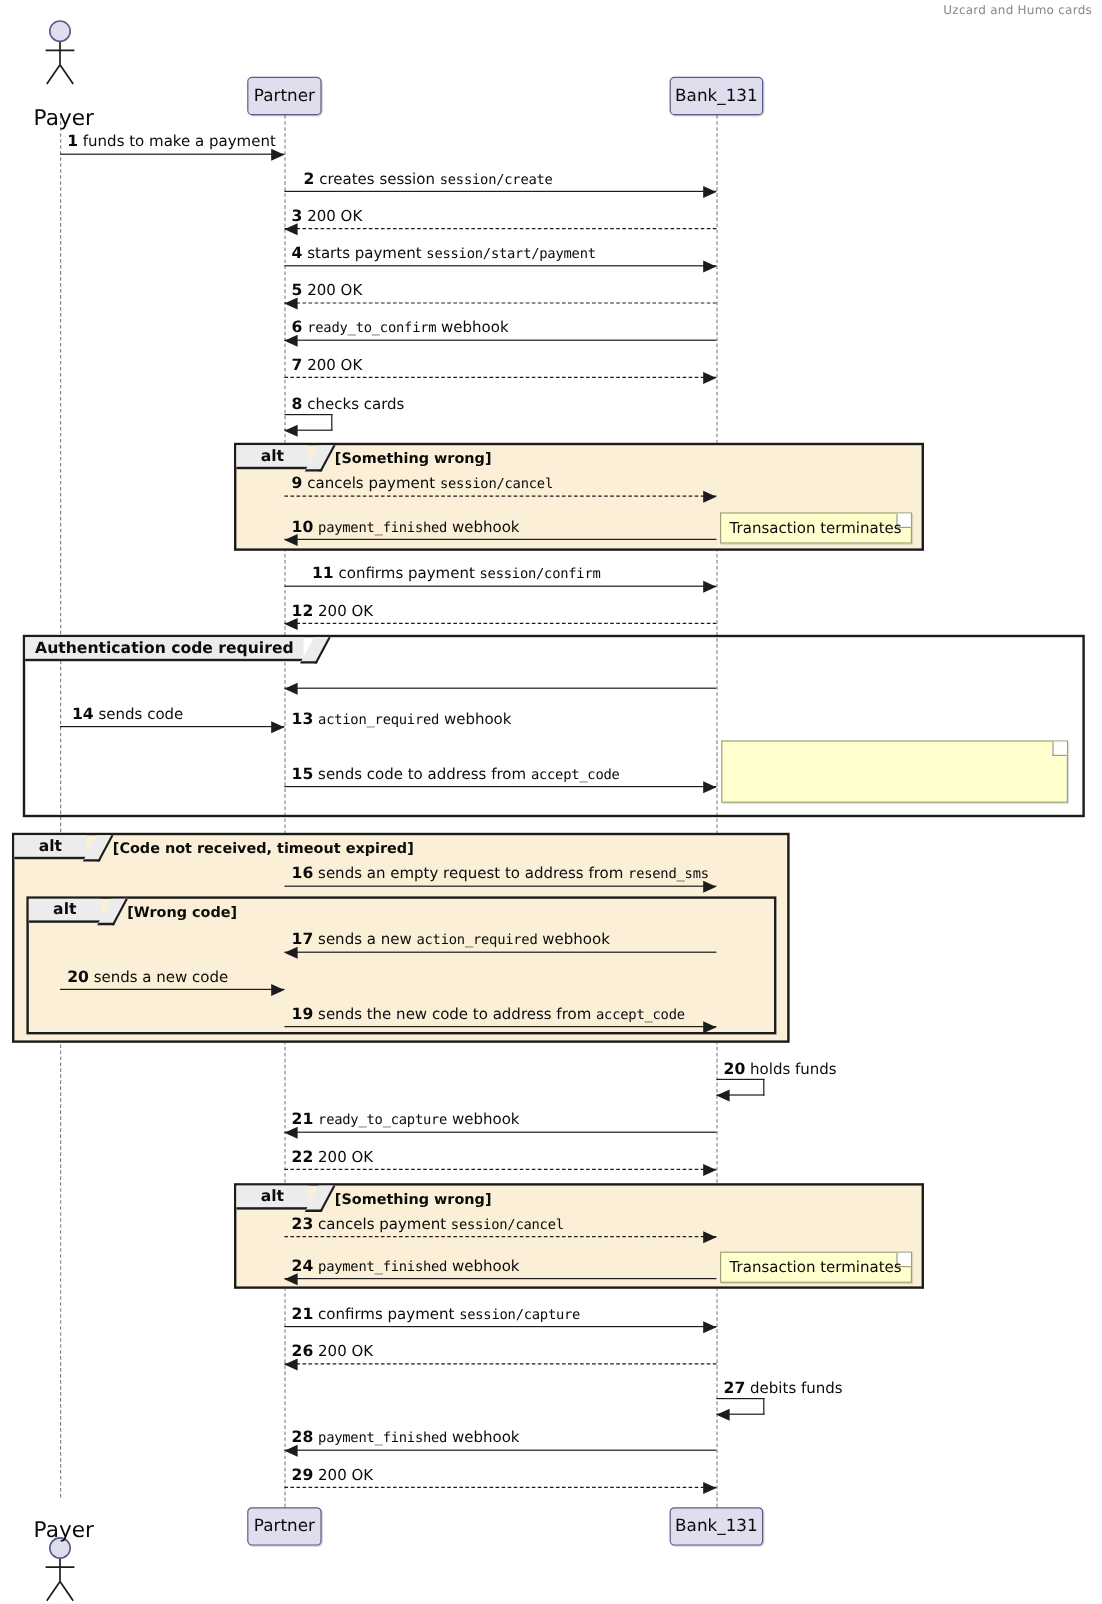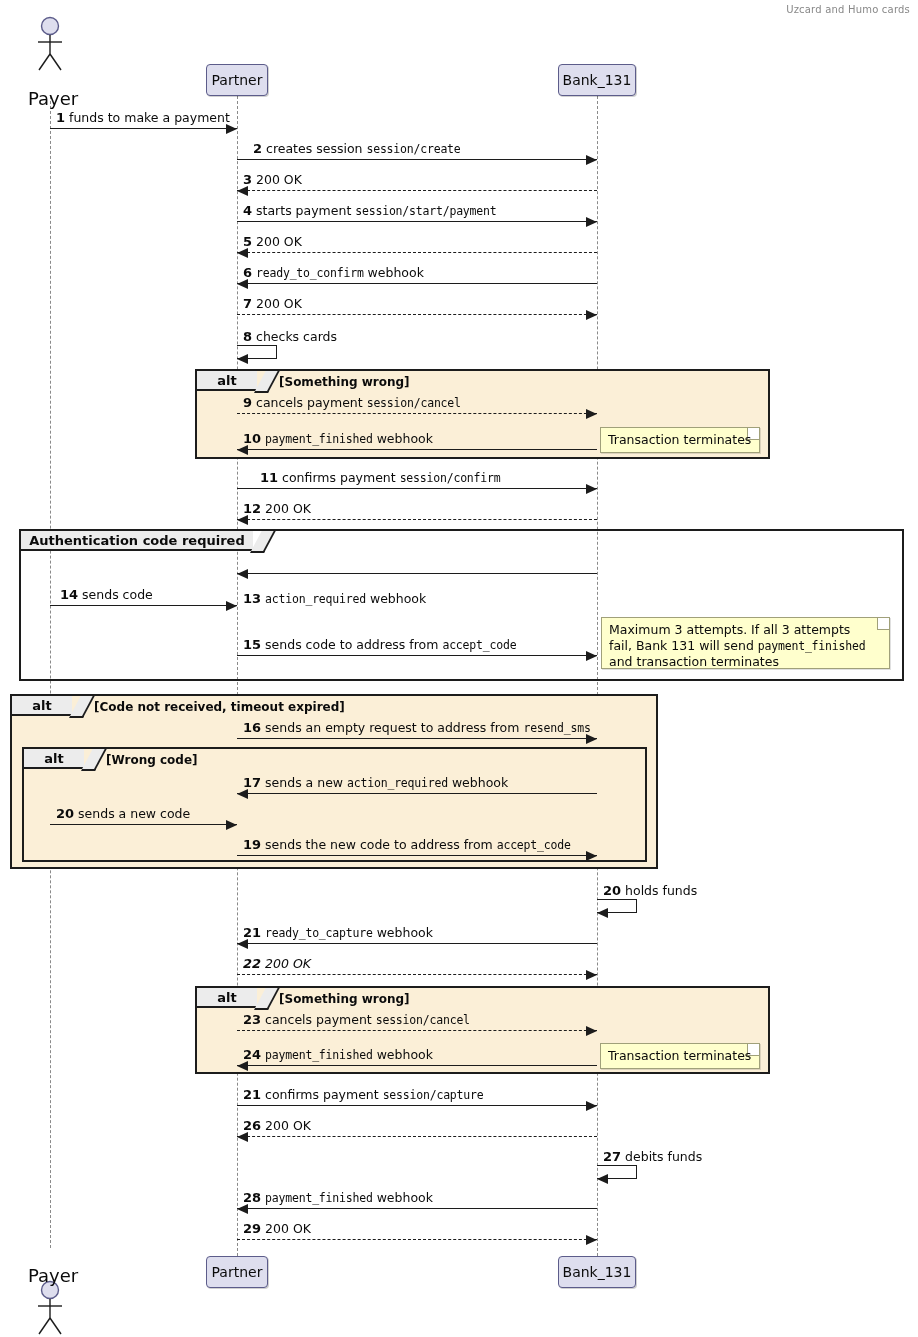--- a/index.html
+++ b/index.html
@@ -156,21 +156,21 @@
       <div class="arrowhead arrow-r" style="left: 226px; top: 819.5px;"></div>
       <div class="msglabel" style="left: 56px; top: 807px;"><b>20</b><span> sends a new code </span></div>
       <div class="msgline" style="left: 237px; top: 855px; width: 360px;"></div>
       <div class="arrowhead arrow-r" style="left: 586px; top: 850.5px;"></div>
       <div class="msglabel" style="left: 243px; top: 838px;"><b>19</b><span> sends the new code to address from </span><span class="mono">accept_code</span></div>
       <div class="msgline" style="left: 237px; top: 943px; width: 360px;"></div>
       <div class="arrowhead arrow-l" style="left: 237px; top: 938.5px;"></div>
       <div class="msglabel" style="left: 243px; top: 926px;"><b>21</b> <span class="mono">ready_to_capture</span><span> webhook</span></div>
       <div class="msgline dashed" style="left: 237px; top: 974px; width: 360px;"></div>
       <div class="arrowhead arrow-r" style="left: 586px; top: 969.5px;"></div>
-      <div class="msglabel" style="left: 243px; top: 957px; font-style: italic;"><b>22</b><span> 200 OK </span></div>
+      <div class="msglabel" style="left: 243px; top: 957px;"><b>22</b><span> 200 OK </span></div>
       <div class="msgline dashed" style="left: 237px; top: 1030px; width: 360px;"></div>
       <div class="arrowhead arrow-r" style="left: 586px; top: 1025.5px;"></div>
       <div class="msglabel" style="left: 243px; top: 1013px;"><b>23</b><span> cancels payment </span><span class="mono">session/cancel</span></div>
       <div class="msgline" style="left: 237px; top: 1065px; width: 360px;"></div>
       <div class="arrowhead arrow-l" style="left: 237px; top: 1060.5px;"></div>
       <div class="msglabel" style="left: 243px; top: 1048px;"><b>24</b> <span class="mono">payment_finished</span><span> webhook</span></div>
       <div class="msgline" style="left: 237px; top: 1105px; width: 360px;"></div>
       <div class="arrowhead arrow-r" style="left: 586px; top: 1100.5px;"></div>
       <div class="msglabel" style="left: 243px; top: 1088px;"><b>21</b><span> confirms payment </span><span class="mono">session/capture</span></div>
       <div class="msgline dashed" style="left: 237px; top: 1136px; width: 360px;"></div>
@@ -192,25 +192,20 @@
       <div class="arrowhead arrow-l" style="left: 597px; top: 1174px;"></div>
       <div class="msglabel" style="left: 603px; top: 1150px;"><b>27</b><span> debits funds</span></div>
       <div class="note" style="left: 600px; top: 427px; width: 160px; height: 26px;">
         <div class="note-fold"></div>
         <div style="position: relative;">
           <div>Transaction terminates</div>
         </div>
       </div>
       <div class="note" style="left: 601px; top: 617px; width: 289px; height: 52px;">
         <div class="note-fold"></div>
-        <div style="position: relative;">
-          <div>Maximum 3 attempts. If all 3 attempts</div>
-          <div>fail, Bank 131 will send <span class="mono">payment_finished</span></div>
-          <div>and transaction terminates</div>
-        </div>
       </div>
       <div class="note" style="left: 600px; top: 1043px; width: 160px; height: 26px;">
         <div class="note-fold"></div>
         <div style="position: relative;">
           <div>Transaction terminates</div>
         </div>
       </div>
       <svg class="actor-svg" width="40" height="58" style="left: 30px; top: 16px;">
         <circle cx="20" cy="10" r="8.5" fill="#dedeee" stroke="#5c5c8a" stroke-width="1.4"></circle>
         <line x1="20" y1="19" x2="20" y2="38" stroke="#1c1c1c" stroke-width="1.4"></line>

